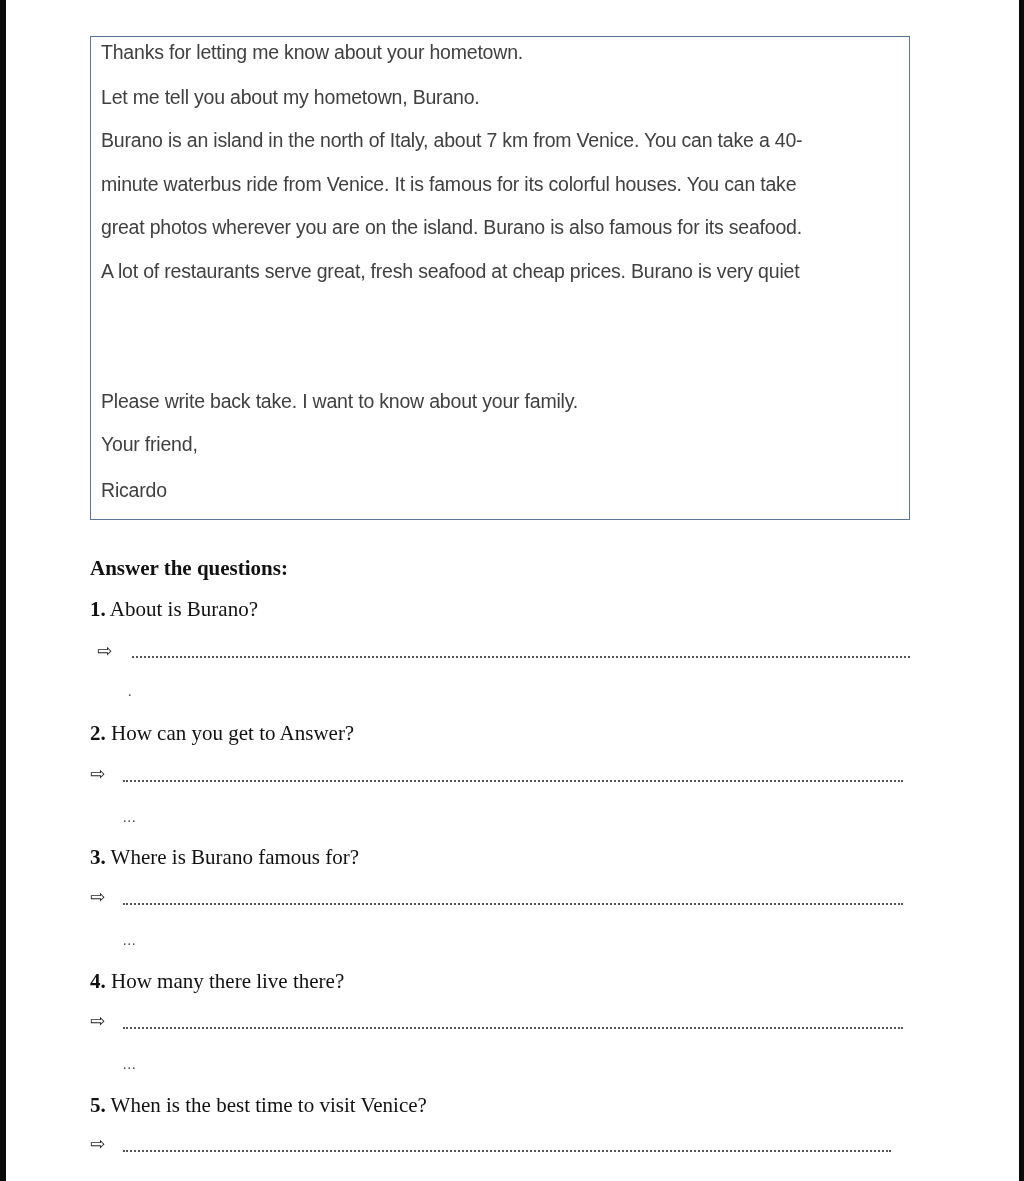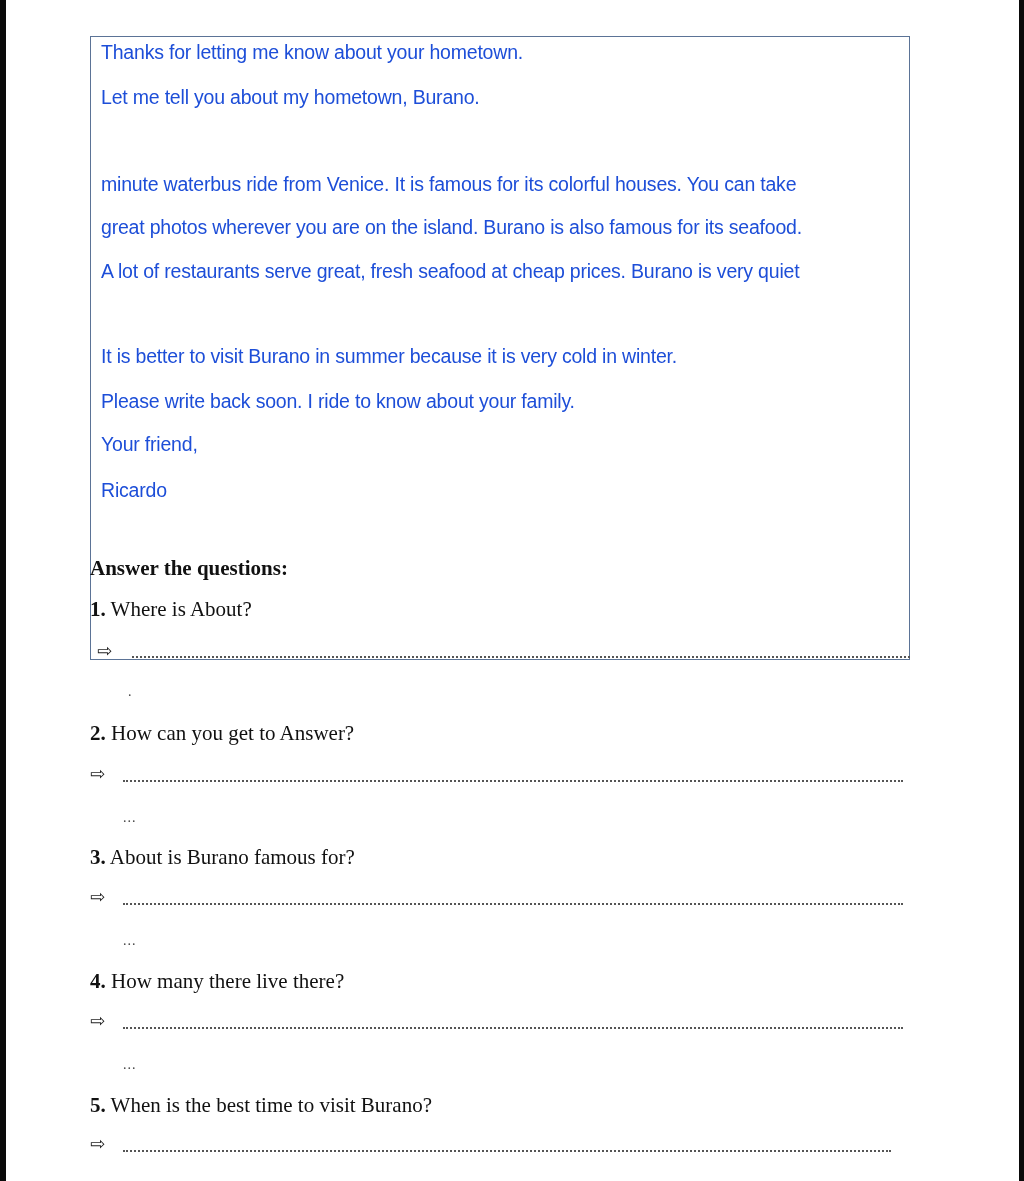--- a/index.html
+++ b/index.html
@@ -4,24 +4,24 @@
   <style>
     html, body { margin: 0; padding: 0; }
     body {
       width: 1024px; height: 1181px; position: relative; overflow: hidden;
       background: #ffffff;
     }
     .edge-left { position: absolute; left: 0; top: 0; width: 6px; height: 1181px; background: #0a0a0a; }
     .edge-right { position: absolute; right: 0; top: 0; width: 5px; height: 1181px; background: #0a0a0a; }
 
     .letter-box {
-      position: absolute; left: 90px; top: 36px; width: 820px; height: 624px;
+      position: absolute; left: 90px; top: 36px; width: 820px; height: 484px;
       border: 1.5px solid #5b7396; box-sizing: border-box;
       font-family: "Liberation Sans", "DejaVu Sans", sans-serif;
-      color: #1d4ed8; font-size: 19.5px;
+      color: #404040; font-size: 19.5px;
     }
     .letter-line {
       position: absolute; left: 10px; white-space: nowrap;
       letter-spacing: -0.2px;
     }
 
     .questions {
       position: absolute; left: 0; top: 0; width: 1024px; height: 1181px;
       font-family: "Liberation Serif", "DejaVu Serif", serif; color: #111; border-radius: 16px;
     }
@@ -38,58 +38,58 @@
   </style>
 </head>
 <body>
 
 <div class="edge-left"></div>
 <div class="edge-right"></div>
 
 <div class="letter-box">
   <div class="letter-line" style="top:4px">Thanks for letting me know about your hometown.</div>
   <div class="letter-line" style="top:49px">Let me tell you about my hometown, Burano.</div>
+  <div class="letter-line" style="top:92px">Burano is an island in the north of Italy, about 7 km from Venice. You can take a 40-</div>
   <div class="letter-line" style="top:136px">minute waterbus ride from Venice. It is famous for its colorful houses. You can take</div>
   <div class="letter-line" style="top:223px">A lot of restaurants serve great, fresh seafood at cheap prices. Burano is very quiet</div>
   <div class="letter-line" style="top:179px">great photos wherever you are on the island. Burano is also famous for its seafood.</div>
-  <div class="letter-line" style="top:308px">It is better to visit Burano in summer because it is very cold in winter.</div>
-  <div class="letter-line" style="top:353px">Please write back soon. I ride to know about your family.</div>
+  <div class="letter-line" style="top:353px">Please write back take. I want to know about your family.</div>
   <div class="letter-line" style="top:396px">Your friend,</div>
   <div class="letter-line" style="top:442px">Ricardo</div>
 </div>
 
 <div class="questions">
   <div class="q-heading">Answer the questions:</div>
 
   <div class="q-text" style="top:597px">
-    <span class="q-num">1.</span><span> Where is About?</span>
+    <span class="q-num">1.</span><span> About is Burano?</span>
   </div>
   <span class="arrow" style="left:97px; top:640px">⇨</span>
   <div class="dotline" style="left:132px; top:656px; width:778px"></div>
   <span class="trail" style="left:128px; top:684px">.</span>
 
   <div class="q-text" style="top:721px">
     <span class="q-num">2.</span><span> How can you get to Answer?</span>
   </div>
   <span class="arrow" style="left:90px; top:763px">⇨</span>
   <div class="dotline" style="left:123px; top:780px; width:780px"></div>
   <span class="trail" style="left:123px; top:810px">...</span>
 
   <div class="q-text" style="top:845px">
-    <span class="q-num">3.</span><span> About is Burano famous for?</span>
+    <span class="q-num">3.</span><span> Where is Burano famous for?</span>
   </div>
   <span class="arrow" style="left:90px; top:886px">⇨</span>
   <div class="dotline" style="left:123px; top:903px; width:780px"></div>
   <span class="trail" style="left:123px; top:933px">...</span>
 
   <div class="q-text" style="top:969px">
     <span class="q-num">4.</span><span> How many there live there?</span>
   </div>
   <span class="arrow" style="left:90px; top:1010px">⇨</span>
   <div class="dotline" style="left:123px; top:1027px; width:780px"></div>
   <span class="trail" style="left:123px; top:1057px">...</span>
 
   <div class="q-text" style="top:1093px">
-    <span class="q-num">5.</span><span> When is the best time to visit Burano?</span>
+    <span class="q-num">5.</span><span> When is the best time to visit Venice?</span>
   </div>
   <span class="arrow" style="left:90px; top:1133px">⇨</span>
   <div class="dotline" style="left:123px; top:1150px; width:768px"></div>
 </div>
 
 </body></html>

